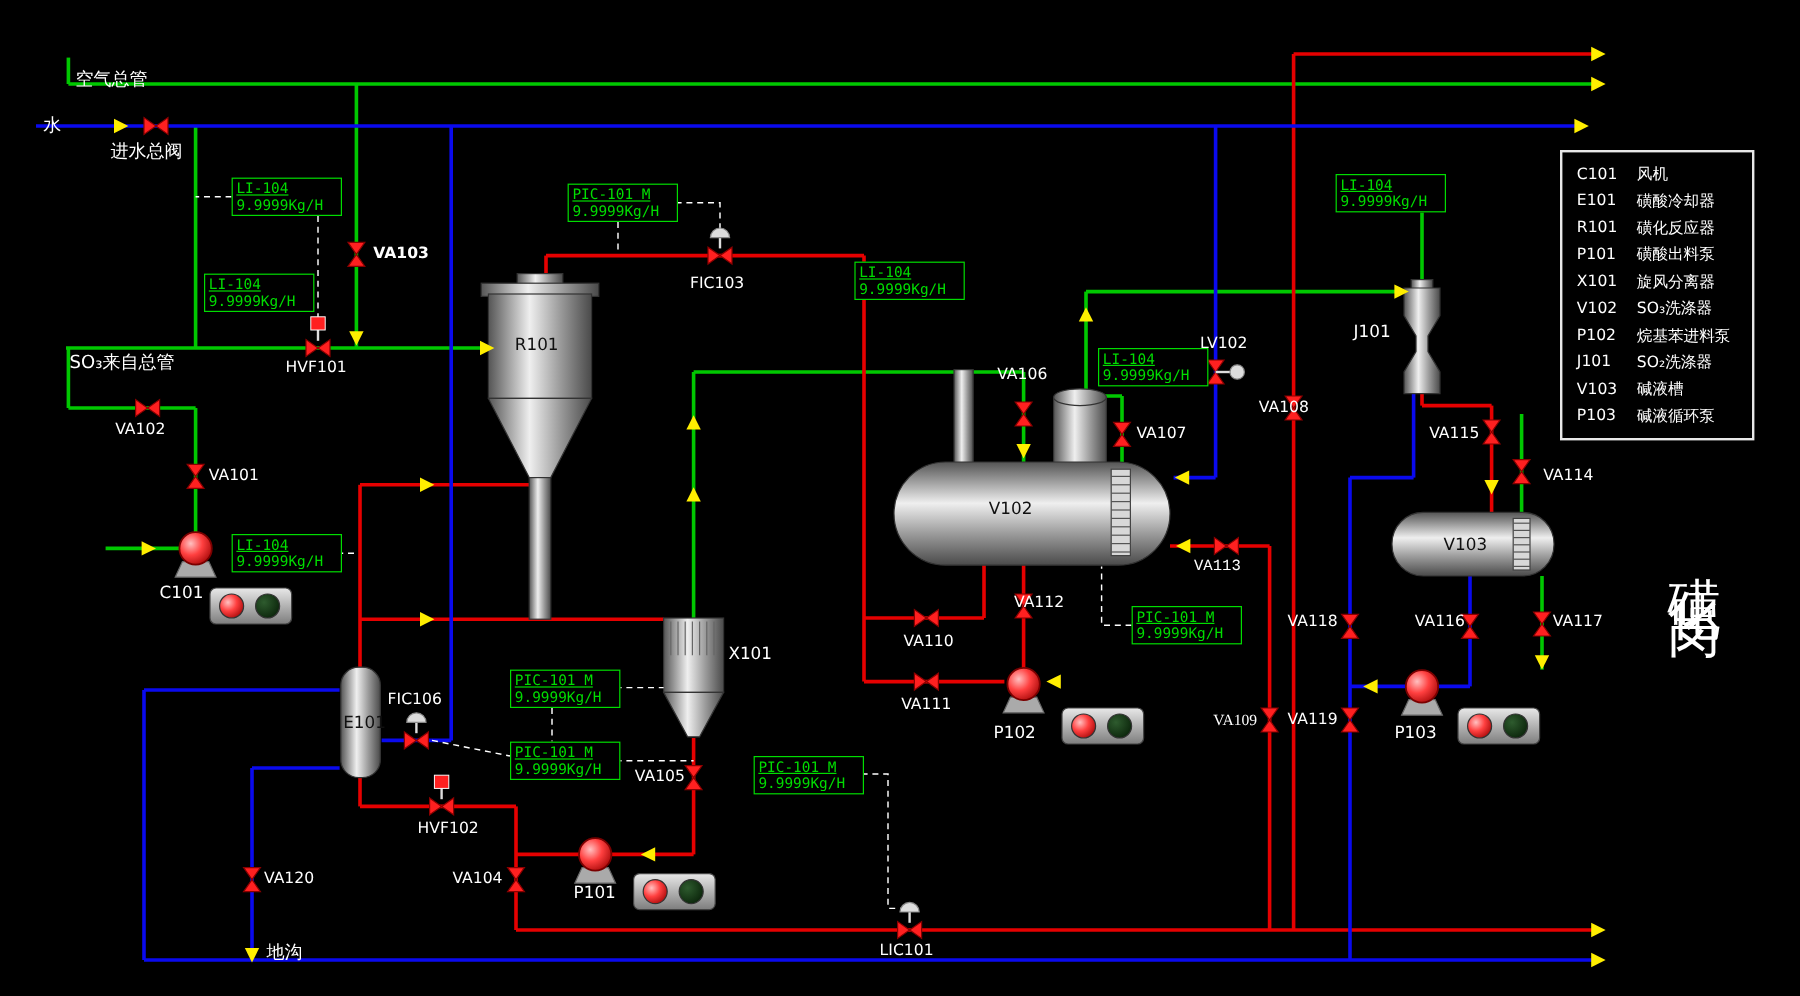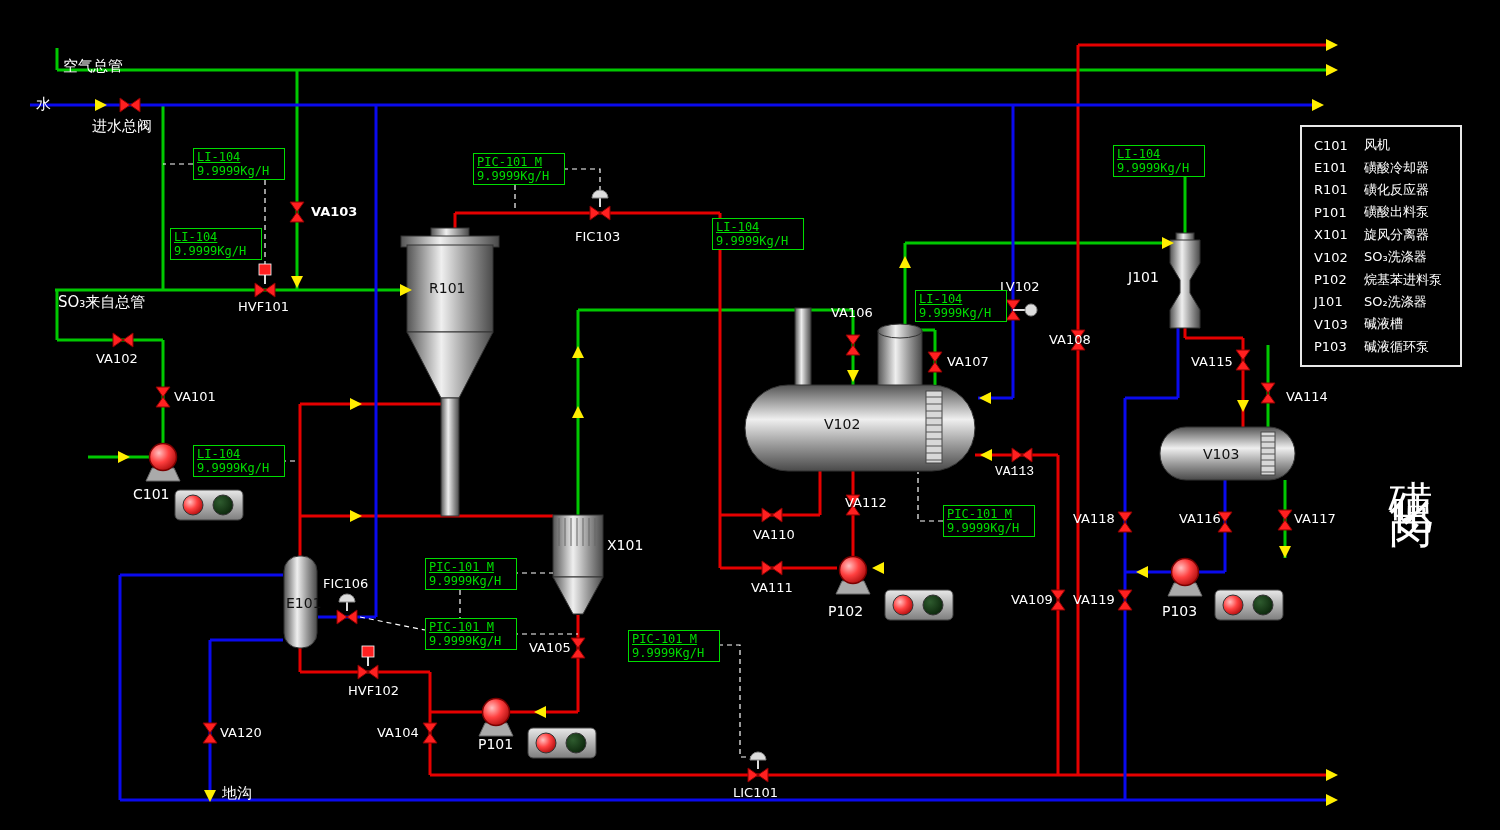--- a/index.html
+++ b/index.html
@@ -375,21 +375,21 @@
       <div class="lbl" style="left: 311px; top: 205px; font-weight: bold;">VA103</div>
       <div class="lbl" style="left: 238px; top: 300px;">HVF101</div>
       <div class="lbl" style="left: 575px; top: 230px;">FIC103</div>
       <div class="lbl" style="left: 377px; top: 726px;">VA104</div>
       <div class="lbl" style="left: 529px; top: 641px;">VA105</div>
       <div class="lbl" style="left: 348px; top: 684px;">HVF102</div>
       <div class="lbl" style="left: 831px; top: 306px;">VA106</div>
       <div class="lbl" style="left: 947px; top: 355px;">VA107</div>
       <div class="lbl" style="left: 1030px; top: 333px; margin-left: 19px;">VA108</div>
       <div class="lbl" style="left: 984px; top: 280px; margin-left: 16px;">LV102</div>
-      <div class="lbl" style="left: 1011px; top: 593px;">VA109</div>
+      <div class="lbl" style="left: 1011px; top: 593px; font-family: Liberation Serif, serif;">VA109</div>
       <div class="lbl" style="left: 753px; top: 528px;">VA110</div>
       <div class="lbl" style="left: 751px; top: 581px;">VA111</div>
       <div class="lbl" style="left: 845px; top: 496px;">VA112</div>
       <div class="lbl" style="left: 995px; top: 465px; font-family: Liberation Mono, monospace;">VA113</div>
       <div class="lbl" style="left: 1286px; top: 390px;">VA114</div>
       <div class="lbl" style="left: 1191px; top: 355px;">VA115</div>
       <div class="lbl" style="left: 1179px; top: 512px;">VA116</div>
       <div class="lbl" style="left: 1294px; top: 512px;">VA117</div>
       <div class="lbl" style="left: 1073px; top: 512px;">VA118</div>
       <div class="lbl" style="left: 1073px; top: 593px;">VA119</div>

